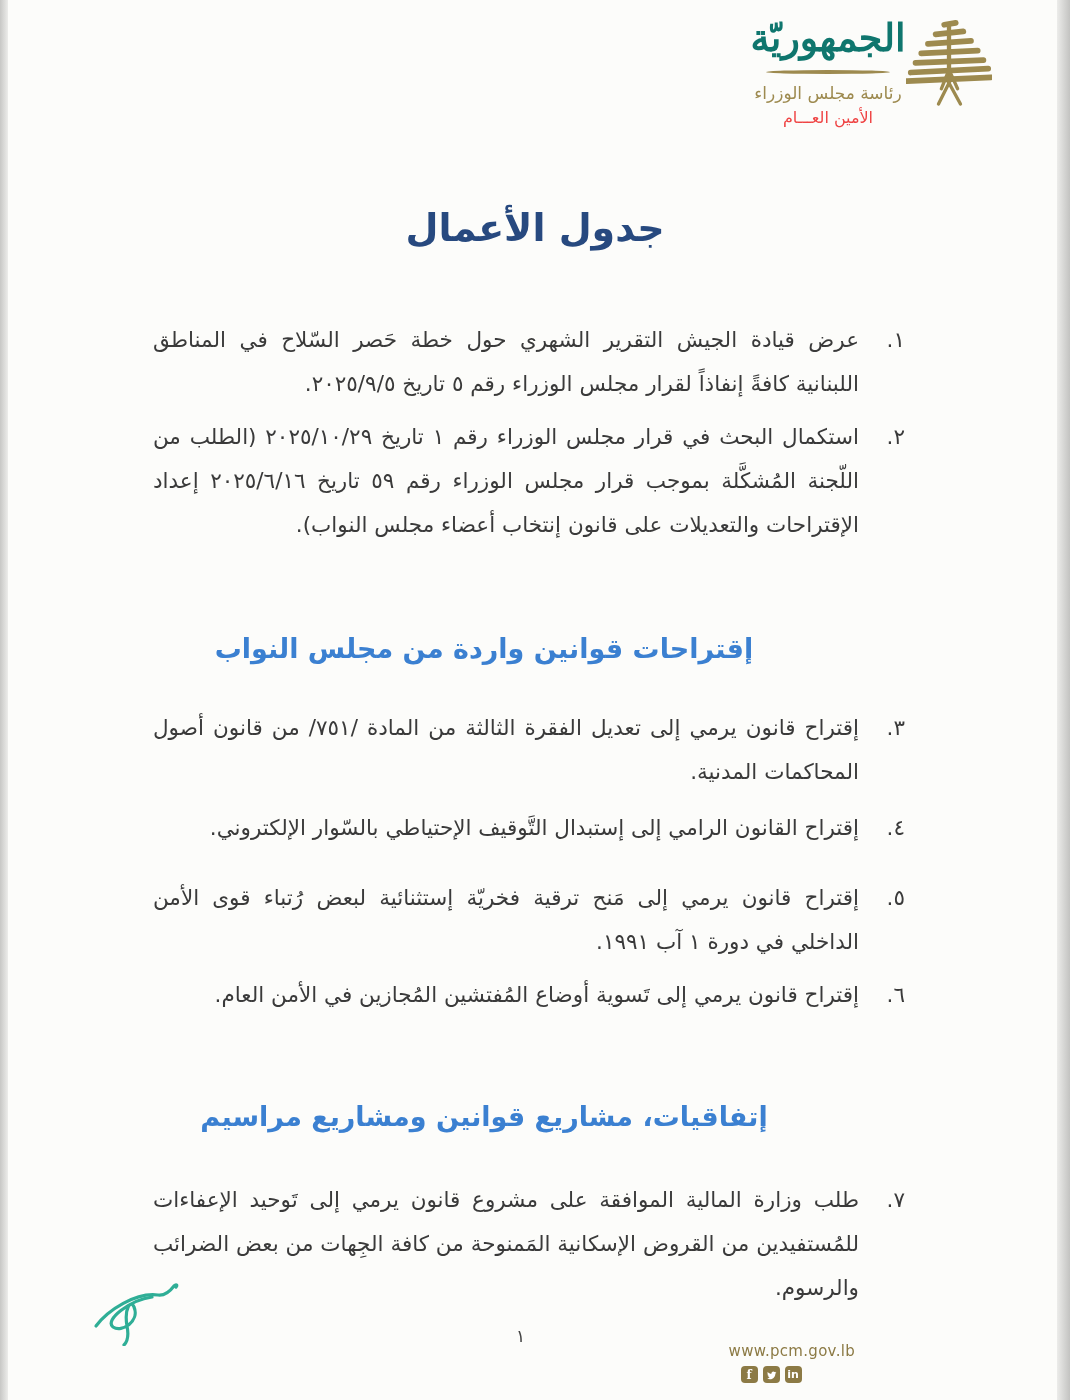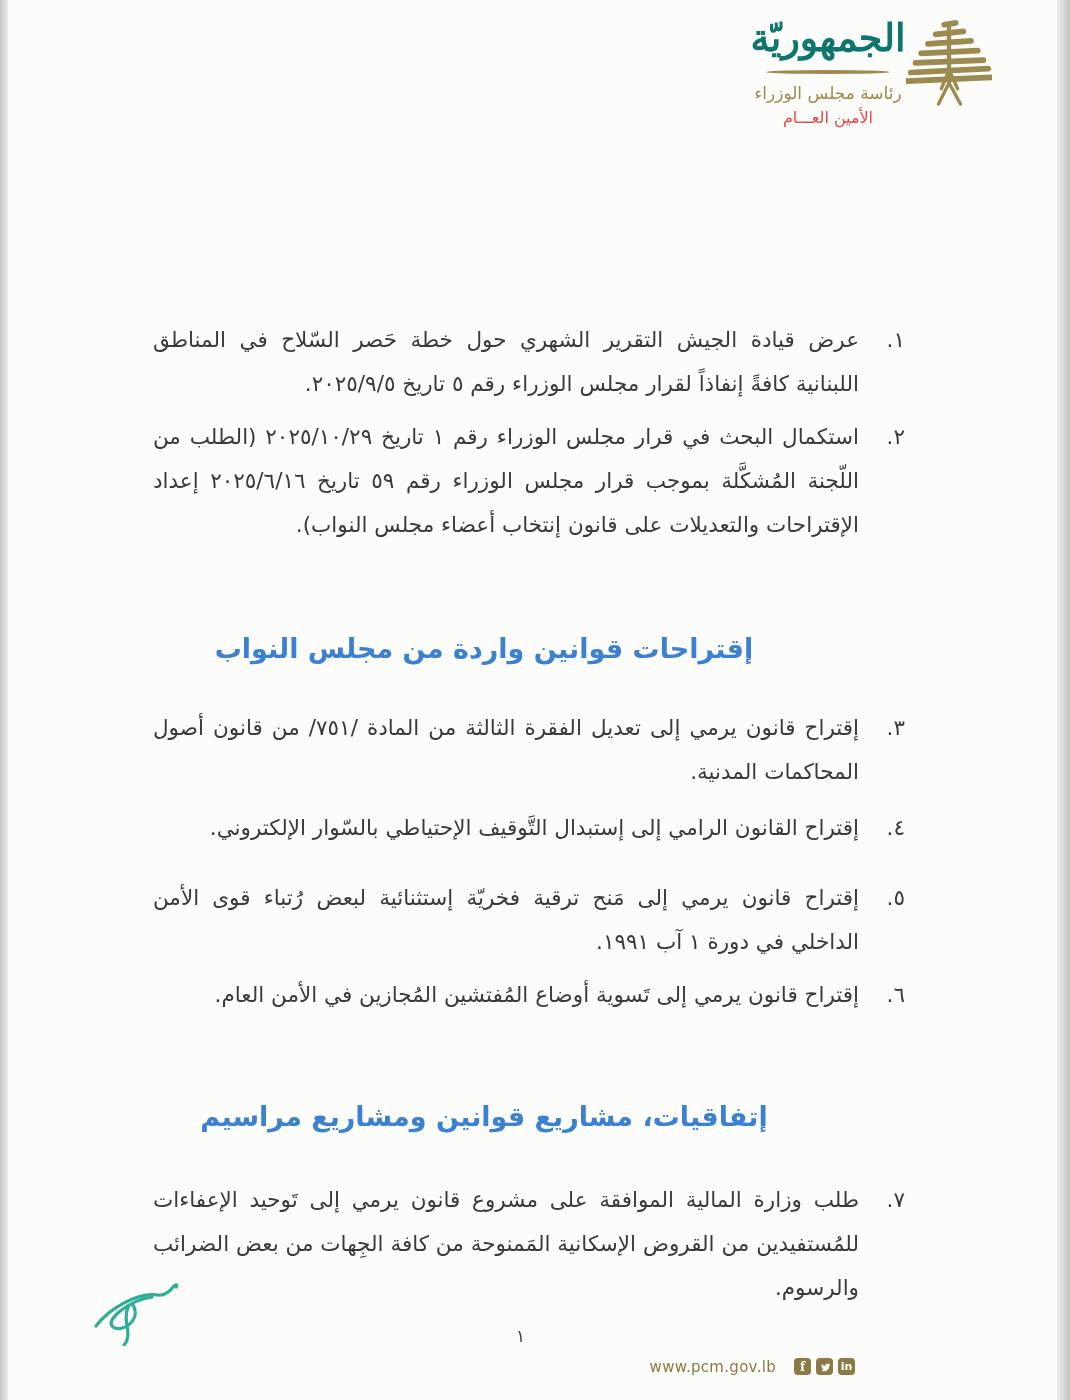--- a/index.html
+++ b/index.html
@@ -76,21 +76,21 @@
   .h1{top:633px;}
   .h2{top:1101px;}
   
   .signature{position:absolute;left:88px;top:1276px;}
   .page-number{
     position:absolute;left:516px;top:1326px;
     color:#444;font-size:17px;direction:rtl;
   }
   .footer{
     position:absolute;right:215px;top:1342px;
-    display:flex;flex-direction:row;align-items:flex-start;gap:6px;margin-top:16px;
+    display:flex;flex-direction:column;align-items:flex-start;gap:6px;
   }
   .site{color:#8c7a45;font-size:15px;letter-spacing:0.3px;}
   .social-row{display:flex;gap:5px;margin-left:12px;}
   .social{
     width:17px;height:17px;border-radius:4px;background:#8c7a45;
     display:flex;align-items:center;justify-content:center;
     color:#fff;font-size:10px;font-weight:bold;
   }
   .social .fb-glyph{font-family:"DejaVu Serif",serif;font-size:12px;}
   .social .in-glyph{font-size:11px;}
@@ -119,20 +119,21 @@
         <path d="M16 41 L75 38" stroke-width="6"></path>
         <path d="M10 51 L81 48" stroke-width="6"></path>
         <path d="M5 61 L86 57" stroke-width="6"></path>
         <path d="M1 70 L89 66" stroke-width="6"></path>
         <path d="M45 12 L45 72" stroke-width="4.5"></path>
         <path d="M45 72 L34 94 M45 72 L57 94 M45 58 L37 78 M45 58 L54 78" stroke-width="3.5"></path>
       </g>
     </svg>
   </div>
 
+  <div class="doc-title">جدول الأعمال</div>
 
   <div class="item i1">
     <span class="num">١.</span>
     <span class="txt">عرض قيادة الجيش التقرير الشهري حول خطة حَصر السّلاح في المناطق اللبنانية كافةً إنفاذاً لقرار مجلس الوزراء رقم ٥ تاريخ ٢٠٢٥/٩/٥.</span>
   </div>
   <div class="item i2">
     <span class="num">٢.</span>
     <span class="txt">استكمال البحث في قرار مجلس الوزراء رقم ١ تاريخ ٢٠٢٥/١٠/٢٩ (الطلب من اللّجنة المُشكَّلة بموجب قرار مجلس الوزراء رقم ٥٩ تاريخ ٢٠٢٥/٦/١٦ إعداد الإقتراحات والتعديلات على قانون إنتخاب أعضاء مجلس النواب).</span>
   </div>
 

